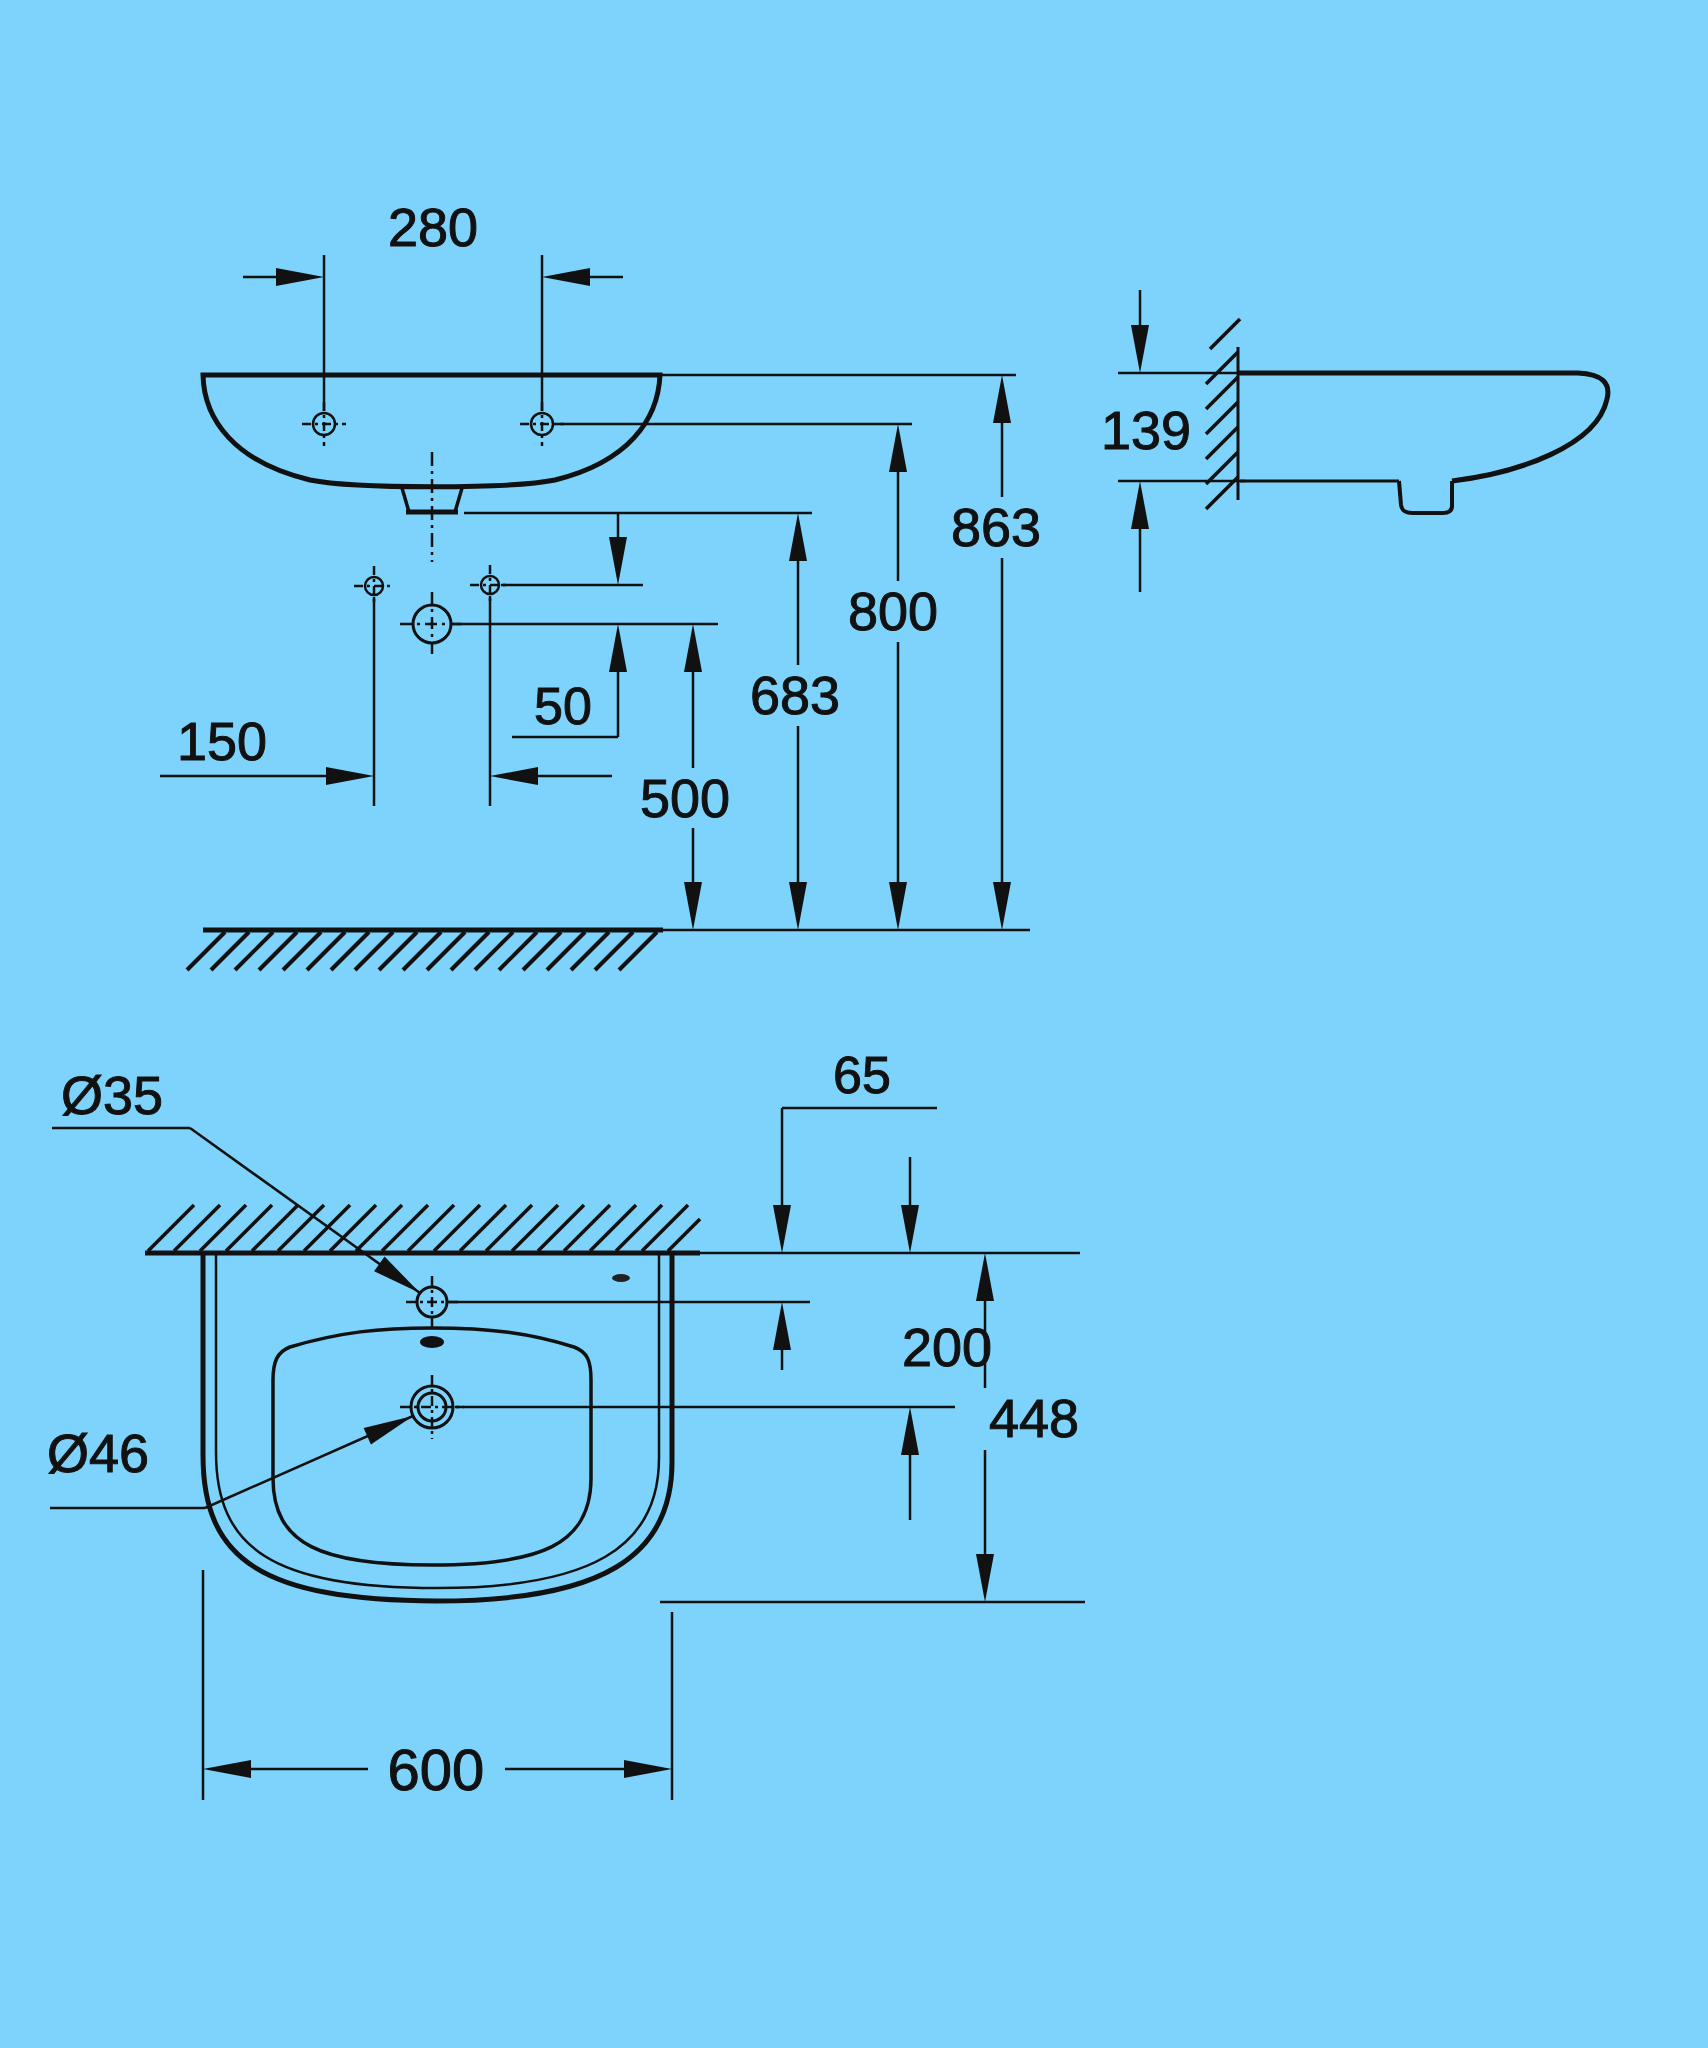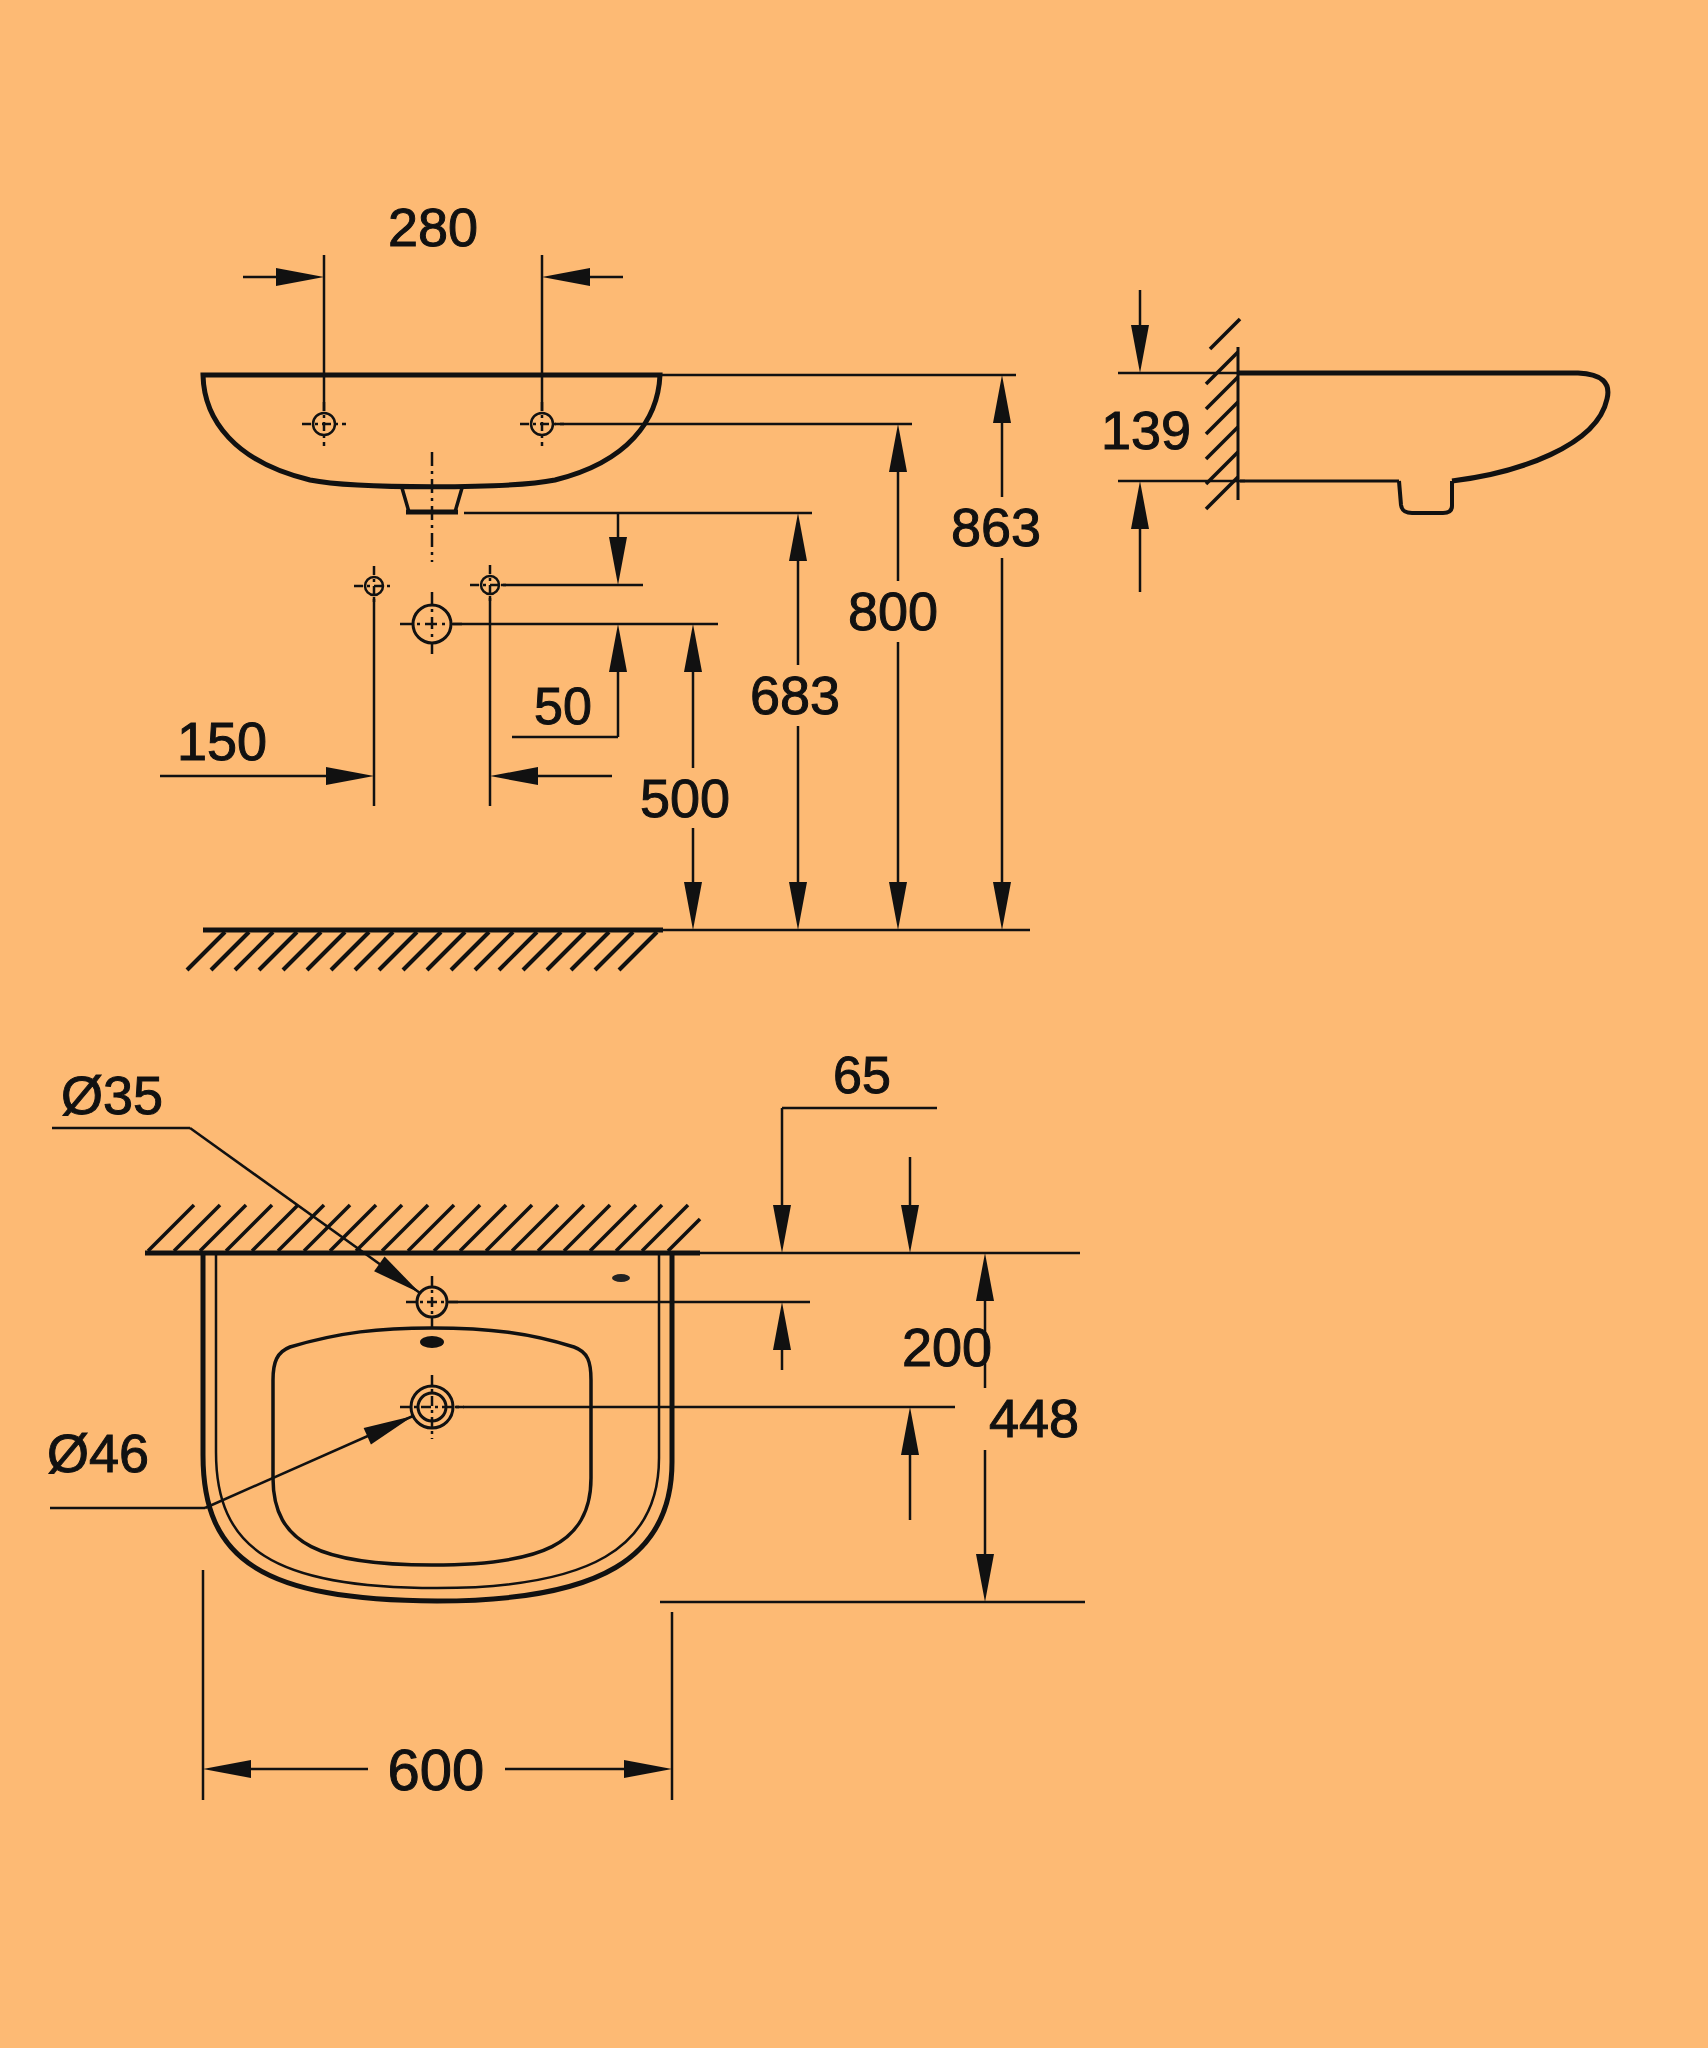--- a/index.html
+++ b/index.html
@@ -1,16 +1,16 @@
 <!DOCTYPE html>
 <html><head>
 <meta charset="utf-8">
 <style>
   html,body{margin:0;padding:0;background:#fff;}
-  .sheet{position:relative;width:1708px;height:2048px;background:#fdba74;overflow:hidden;}
+  .sheet{position:relative;width:1708px;height:2048px;background:#7dd3fc;overflow:hidden;}
   svg{position:absolute;left:0;top:0;}
   text{font-family:"Liberation Sans","DejaVu Sans",sans-serif;fill:#111;}
   .dim{font-size:54px;}
   .dim-s{font-size:52px;}
   .dim-l{font-size:58px;}
 </style>
 </head>
 <body>
 
 <div class="sheet">

